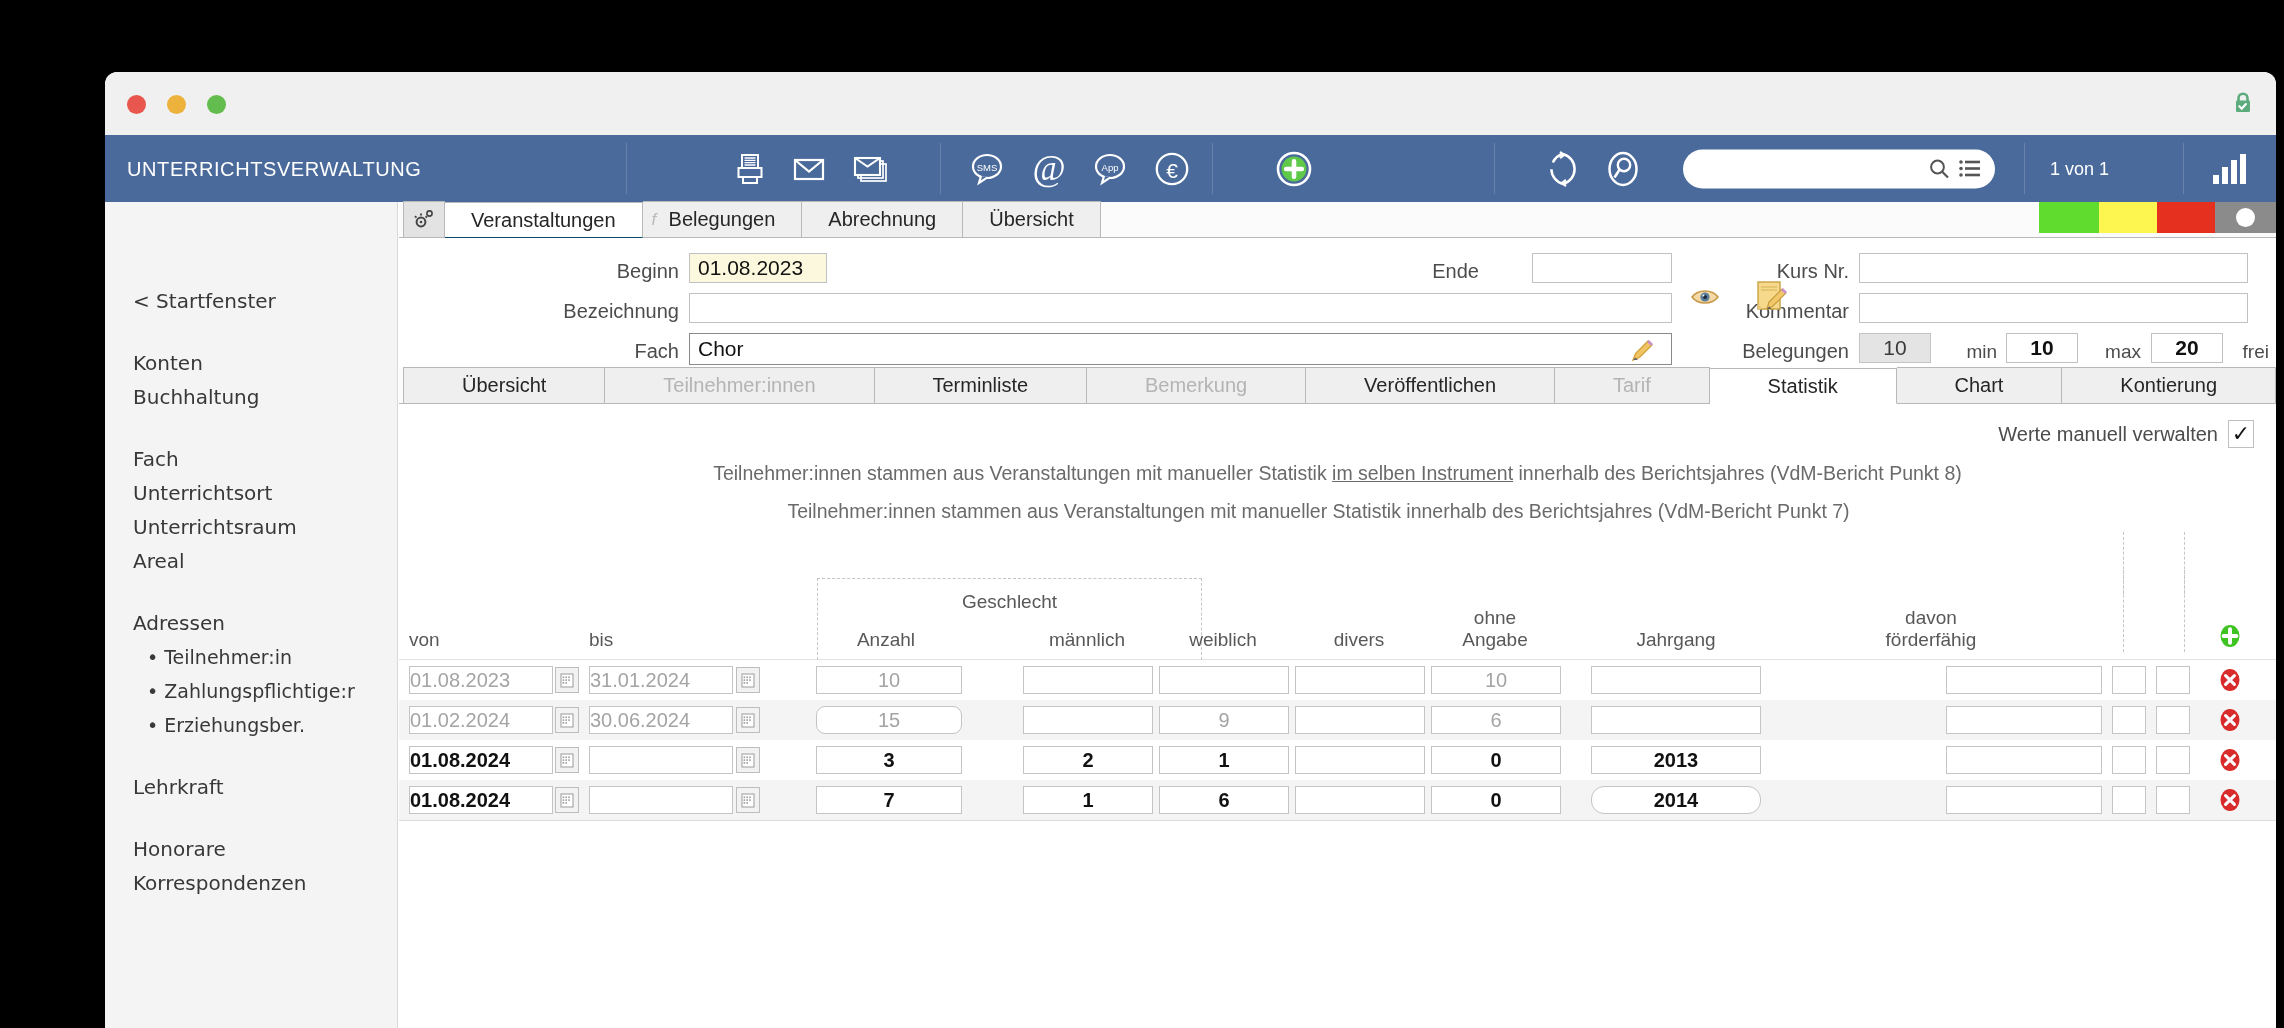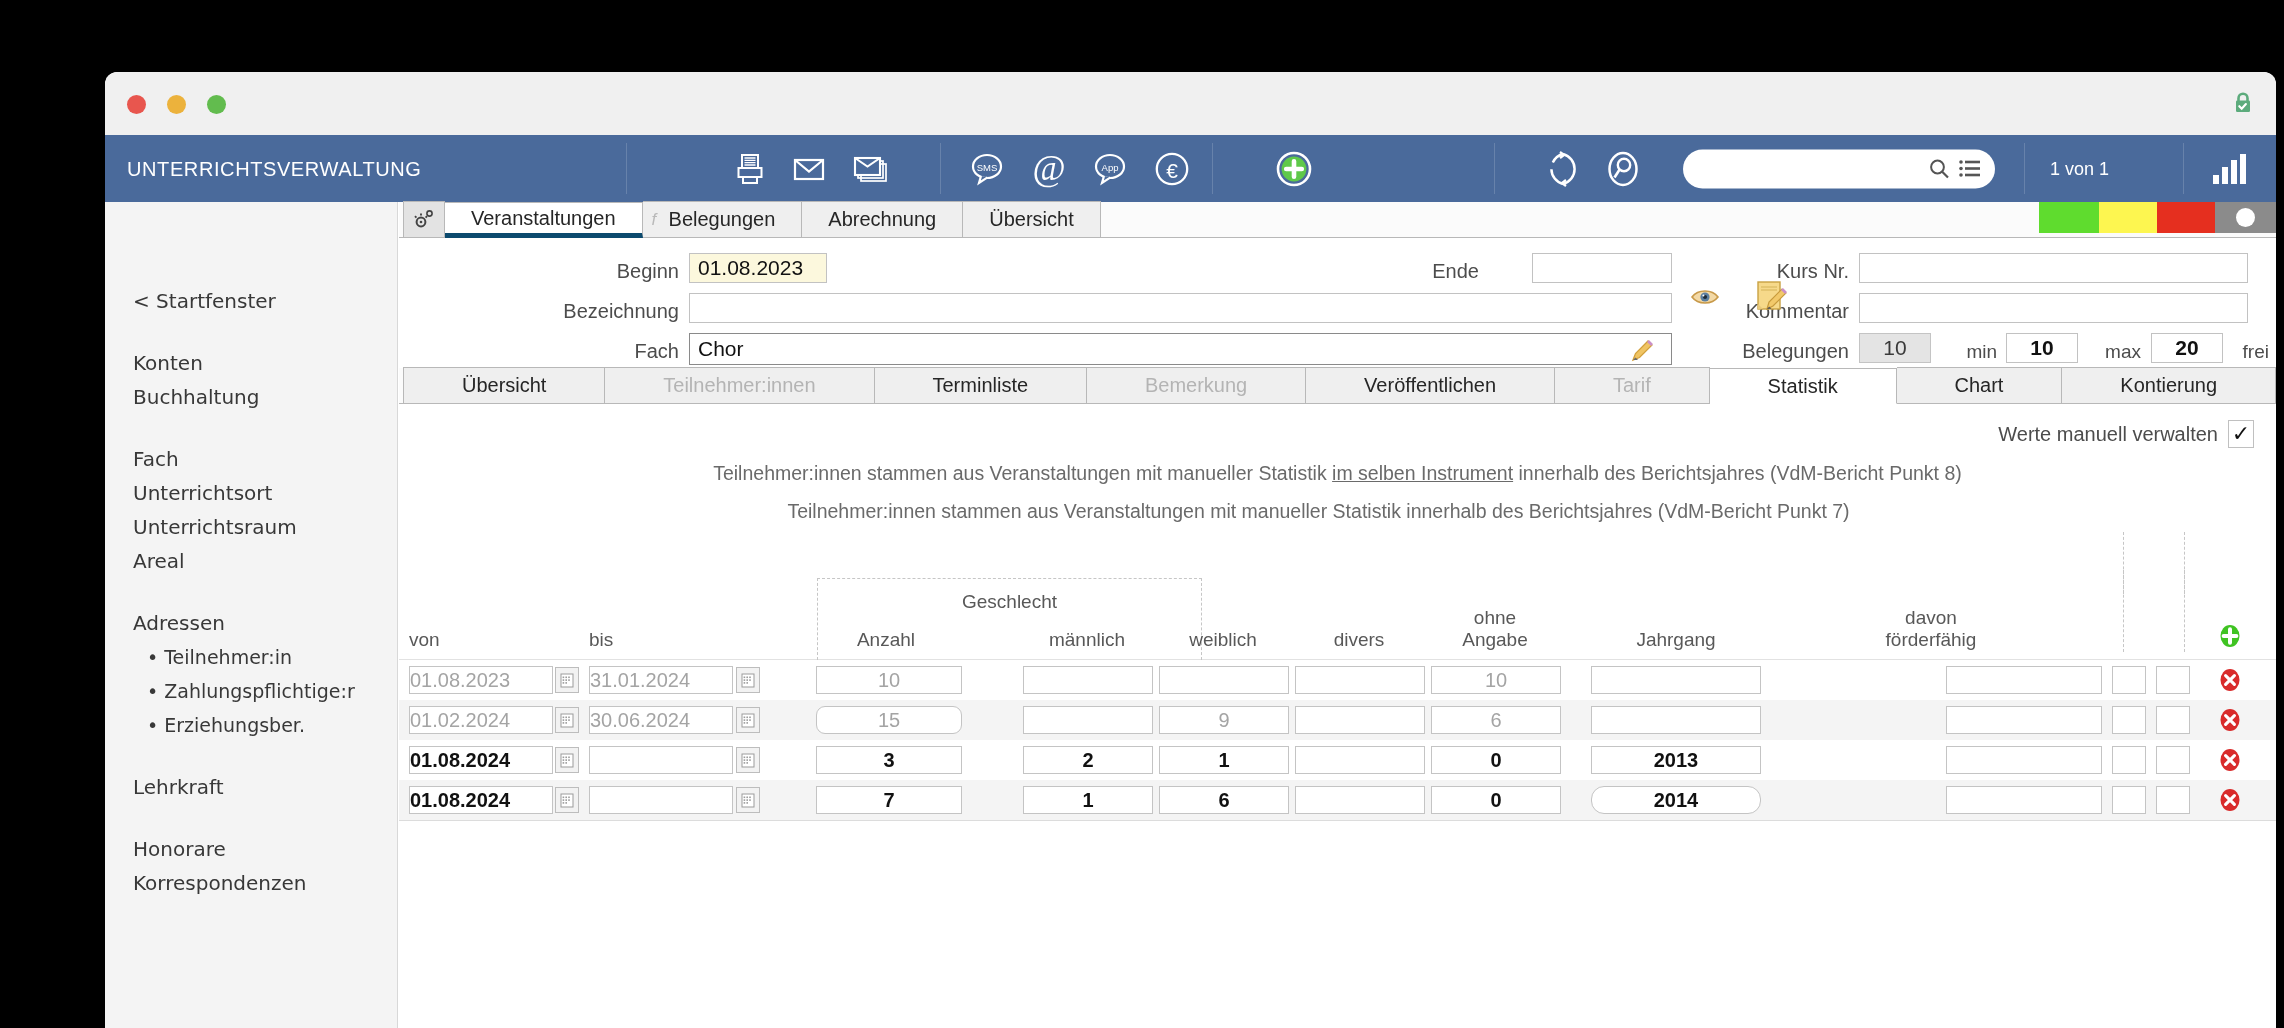--- a/index.html
+++ b/index.html
@@ -122,21 +122,21 @@
     cursor: pointer;
   }
   .ttab {
     height: 36px; padding: 0 26px;
     border: 1px solid #b8b8b8; border-left: none; border-bottom: none;
     background: #efefef;
     display: flex; align-items: center; justify-content: center;
     font-size: 20px; color: #262626; cursor: pointer;
     position: relative;
   }
-  .ttab.active { background: #ffffff; border-bottom: 5px solid #0c4a6e; margin-bottom: -1px; }
+  .ttab.active { background: #ffffff; border-bottom: 1px solid #0c4a6e; margin-bottom: -1px; }
   .ttab .fnote {
     position: absolute; left: 9px; top: 50%; transform: translateY(-50%);
     color: #b9b9b9; font-size: 17px; font-style: italic;
   }
 
   
   #formblock { position: relative; height: 130px; }
   .lbl {
     position: absolute; font-size: 20px; color: #4c4c4c;
     text-align: right; white-space: nowrap;

